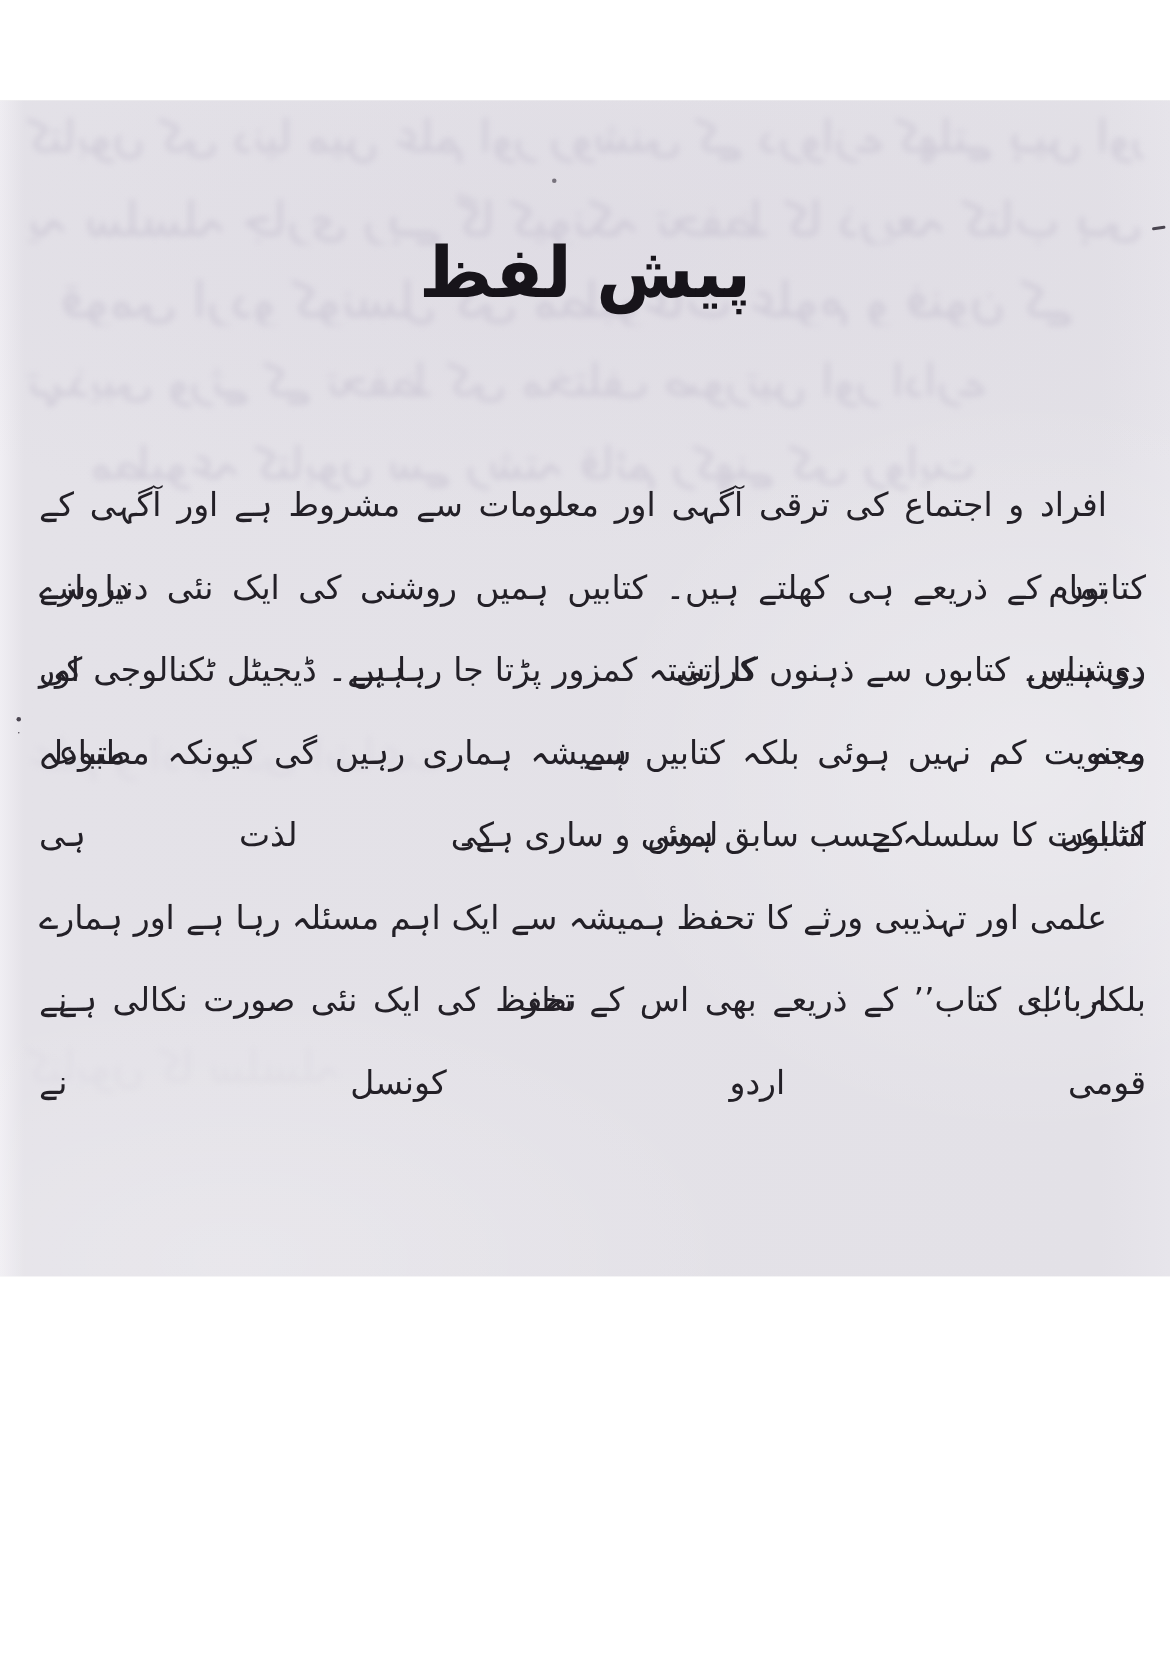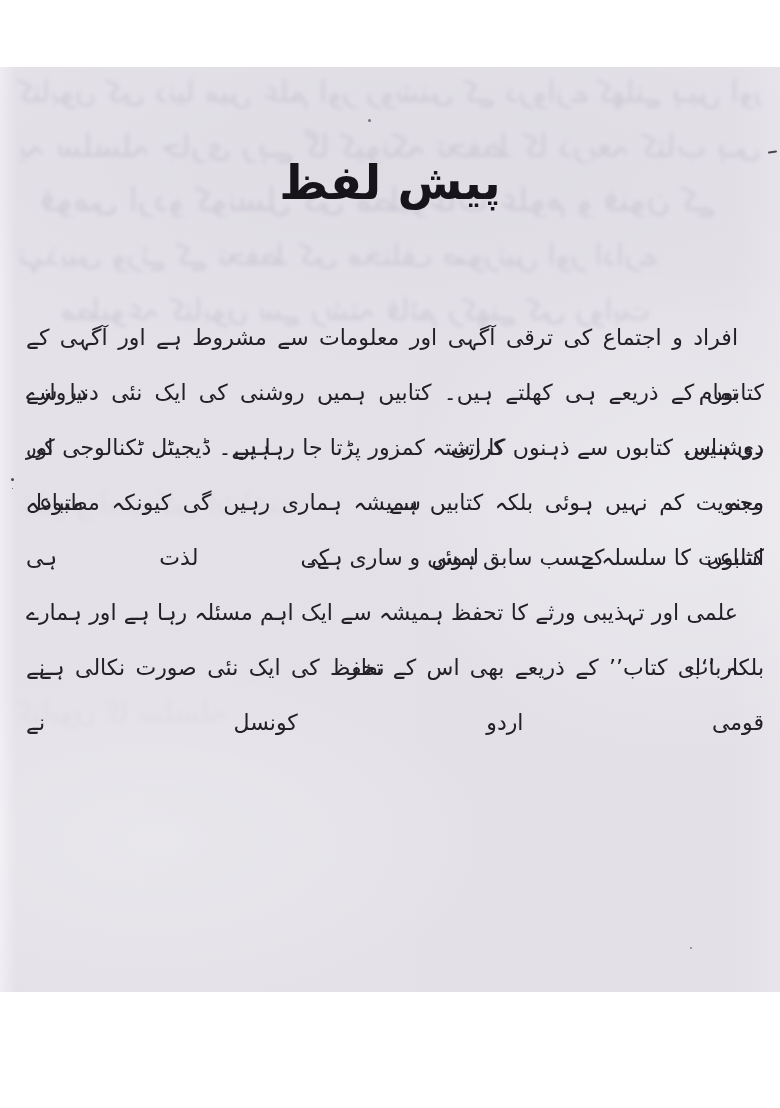--- a/index.html
+++ b/index.html
@@ -1,17 +1,17 @@
 <!DOCTYPE html>
 <html lang="ur"><head>
 <meta charset="utf-8">
 <style>
   html,body{margin:0;padding:0;background:#ffffff;}
   #screen{
-    position:relative;width:780px;height:992px;overflow:hidden;
+    position:relative;width:780px;height:851px;overflow:hidden;
     background:#e5e5e5;
     font-family:"DejaVu Sans",sans-serif;
   }
   
   .page{
     position:absolute;left:0;top:67px;width:780px;height:966px;
     background:
       radial-gradient(ellipse 900px 320px at 50% 10%, rgba(213,208,220,0.30), rgba(0,0,0,0) 62%),
       radial-gradient(ellipse 420px 360px at 88% 46%, rgba(255,255,255,0.28), rgba(0,0,0,0) 70%),
       radial-gradient(ellipse 500px 260px at 20% 80%, rgba(255,255,255,0.18), rgba(0,0,0,0) 70%),

